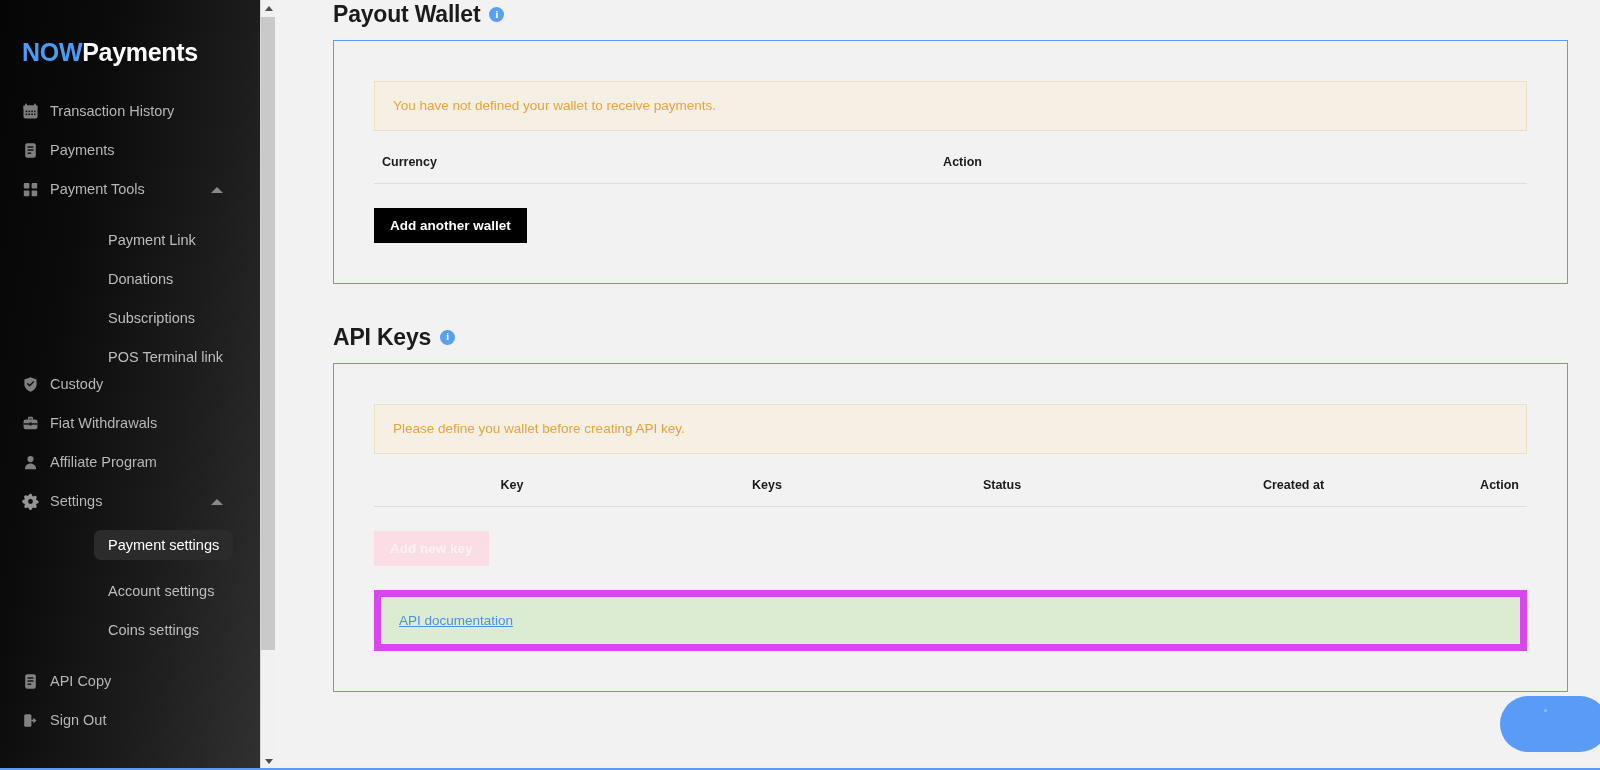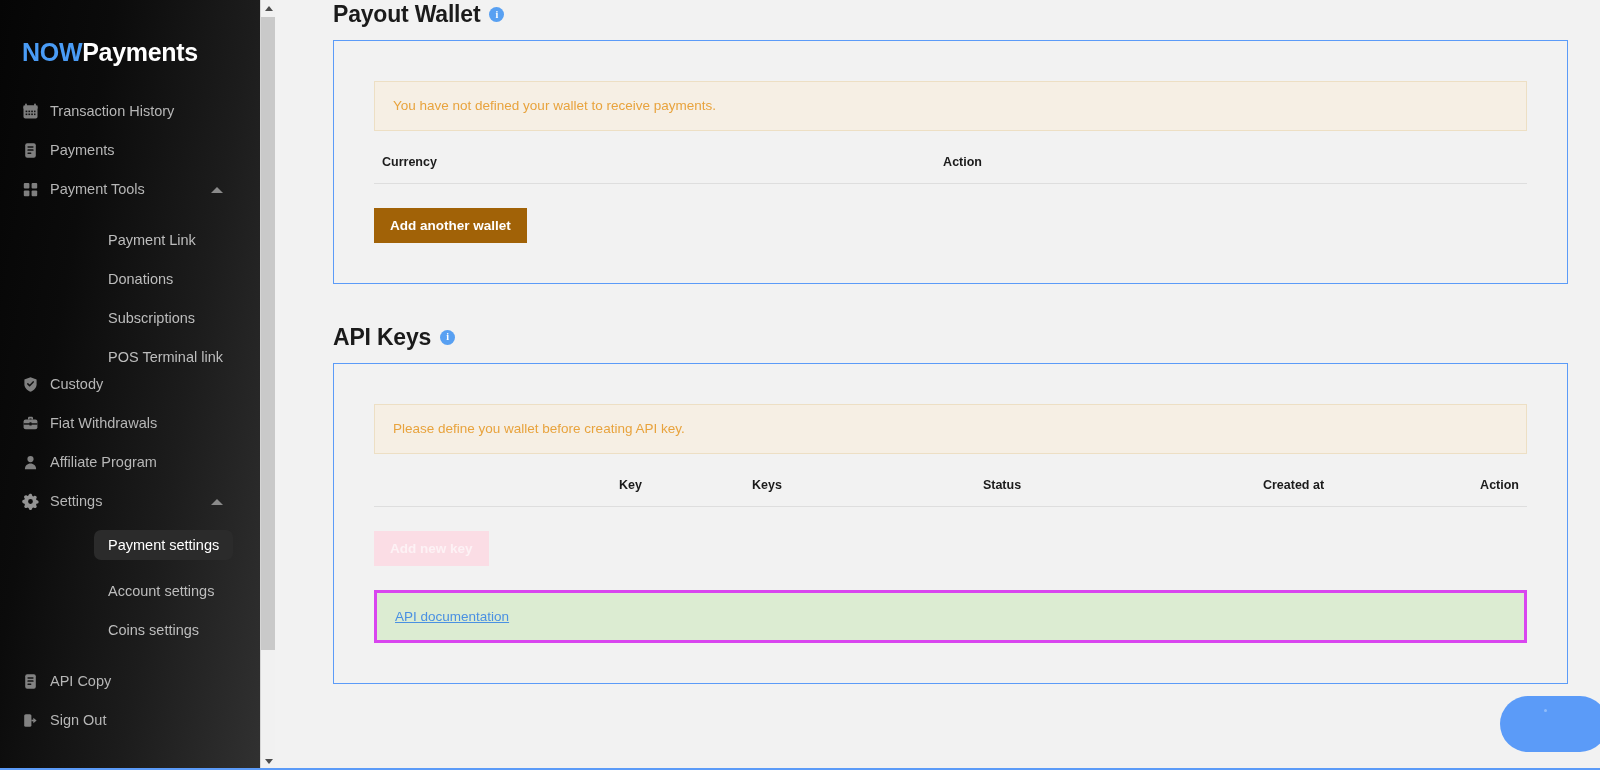--- a/index.html
+++ b/index.html
@@ -187,21 +187,21 @@
     font-size: 13.5px;
     line-height: 1.3;
   }
   .alert.warn {
     background: #f6efe4;
     border: 1px solid #eddfc4;
     color: #e8a33d;
   }
   .alert.ok {
     background: #dcecd2;
-    border: 3px solid #d946ef;
+    border: 7px solid #d946ef;
     color: #3c763d;
   }
   .alert.ok a {
     color: #4a90e2;
     font-size: 13.5px;
     text-decoration: underline;
   }
 
   .thead {
     display: flex;
@@ -216,21 +216,21 @@
 
   .btn {
     display: inline-flex;
     align-items: center;
     justify-content: center;
     height: 35px;
     padding: 0 16px;
     font-size: 13.5px;
     font-weight: 700;
     color: #ffffff;
-    background: #a16207;
+    background: #000000;
     border: none;
     cursor: pointer;
     margin-top: 24px;
     font-family: "Liberation Sans", sans-serif;
   }
   .btn.disabled {
     background: #fbdde5;
     color: #fdf2f5;
     cursor: default;
   }
@@ -454,21 +454,21 @@
 
     <div class="section-head second">
       <span class="section-title">API Keys</span>
       <span class="info-icon">i</span>
     </div>
 
     <section class="card">
       <div class="alert warn">Please define you wallet before creating API key.</div>
 
       <div class="thead">
-        <span class="th" style="flex:0 0 260px;text-align:right">Key</span>
+        <span class="th" style="flex:0 0 260px;text-align:center">Key</span>
         <span class="th" style="flex:0 0 250px;text-align:center">Keys</span>
         <span class="th" style="flex:0 0 220px;text-align:center">Status</span>
         <span class="th" style="flex:1 1 auto;text-align:center">Created at</span>
         <span class="th" style="flex:0 0 44px;text-align:right">Action</span>
       </div>
 
       <div class="btn-row">
         <button class="btn disabled">Add new key</button>
       </div>
 

